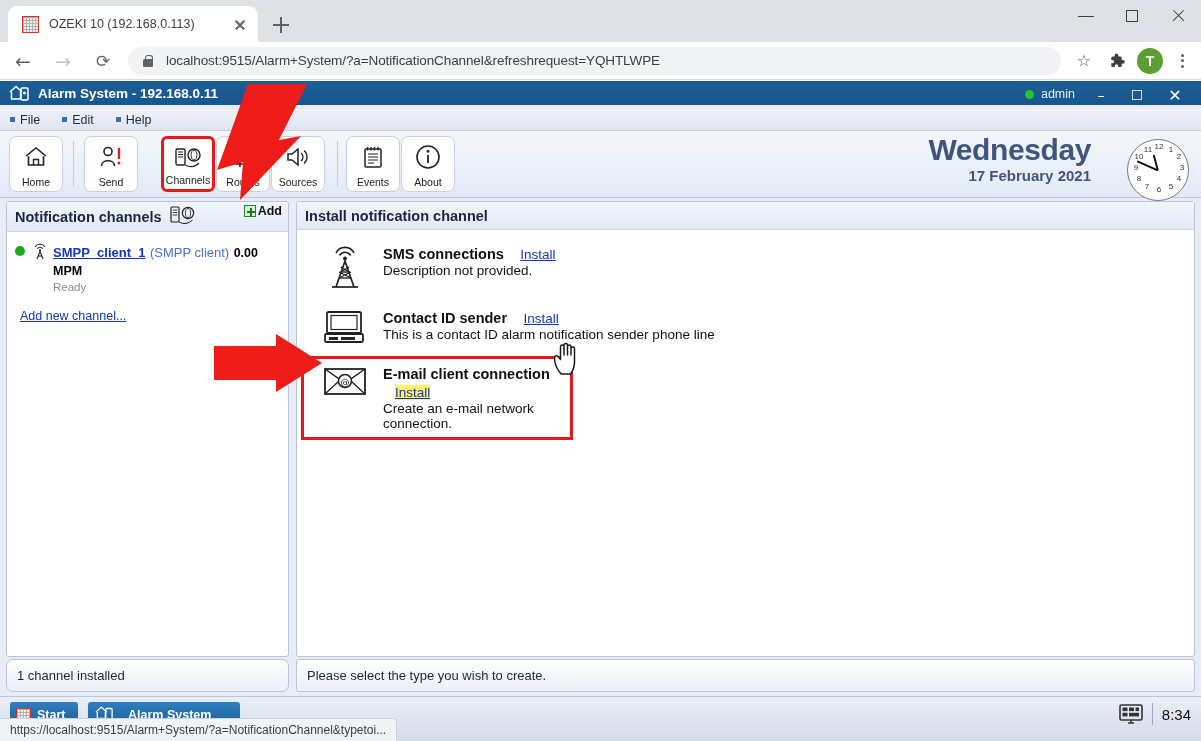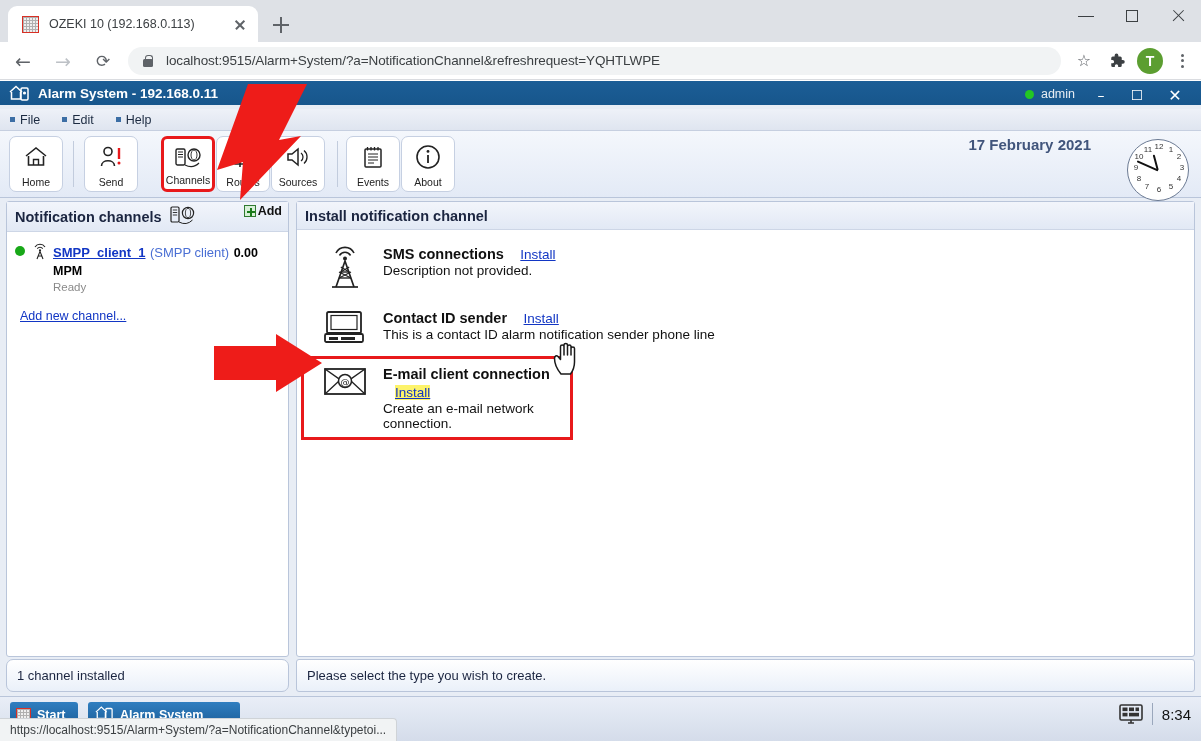--- a/index.html
+++ b/index.html
@@ -222,21 +222,21 @@
   }
   .start-ico { width: 15px; height: 15px; border: 1.5px solid #d93025; margin-right: 6px;
     background: repeating-linear-gradient(to right, #b0b0b0 0 1px, transparent 1px 3px),
                 repeating-linear-gradient(to bottom, #b0b0b0 0 1px, transparent 1px 3px), #efefef; }
   .start-lbl { color: #fff; font-size: 12.5px; font-weight: bold; }
   .tb-task {
     position: absolute; left: 88px; top: 5px; width: 152px; height: 26px;
     background: linear-gradient(to bottom, #2f7ec0 0%, #1b5b96 100%);
     border-radius: 3px; display: flex; align-items: center; padding-left: 6px; cursor: pointer;
   }
-  .tb-task-lbl { color: #fff; font-size: 12.5px; font-weight: bold; margin-left: 6px; text-decoration: underline; }
+  .tb-task-lbl { color: #fff; font-size: 12.5px; font-weight: bold; margin-left: 14px; text-decoration: underline; }
   .tray { position: absolute; right: 10px; top: 6px; display: flex; align-items: center; }
   .tray-ico { width: 26px; height: 22px; margin-right: 8px; }
   .tray-div { width: 1px; height: 22px; background: #9aa7bc; margin-right: 9px; }
   .tray-time { font-size: 15px; color: #111; font-weight: normal; }
 
   .linktip {
     position: absolute; left: 0; top: 718px; height: 23px;
     background: #f1f3f4; border: 1px solid #cfd3d7; border-left: none; border-bottom: none;
     display: flex; align-items: center; padding: 0 10px;
     font-size: 12px; color: #3c4043; border-radius: 0 4px 0 0; max-width: 400px;
@@ -423,20 +423,21 @@
         <svg width="26" height="26" viewBox="0 0 26 26" aria-hidden="true">
           <circle cx="13" cy="13" r="11" fill="none" stroke="#222" stroke-width="1.6"></circle>
           <circle cx="13" cy="7.4" r="1.4" fill="#222"></circle>
           <path d="M13 11 V19" stroke="#222" stroke-width="1.8"></path>
         </svg>
       </div>
       <div class="tbtn-label">About</div>
     </div>
 
     <div class="dateblock">
+      <div class="dayname">Wednesday</div>
       <div class="datefull">17 February 2021</div>
     </div>
 
     <div class="clock">
       <span class="num" style="left:26px; top:1.5px">12</span>
       <span class="num" style="left:38px; top:4.5px">1</span>
       <span class="num" style="left:46px; top:12px">2</span>
       <span class="num" style="left:49px; top:23px">3</span>
       <span class="num" style="left:46px; top:34px">4</span>
       <span class="num" style="left:38px; top:42px">5</span>

